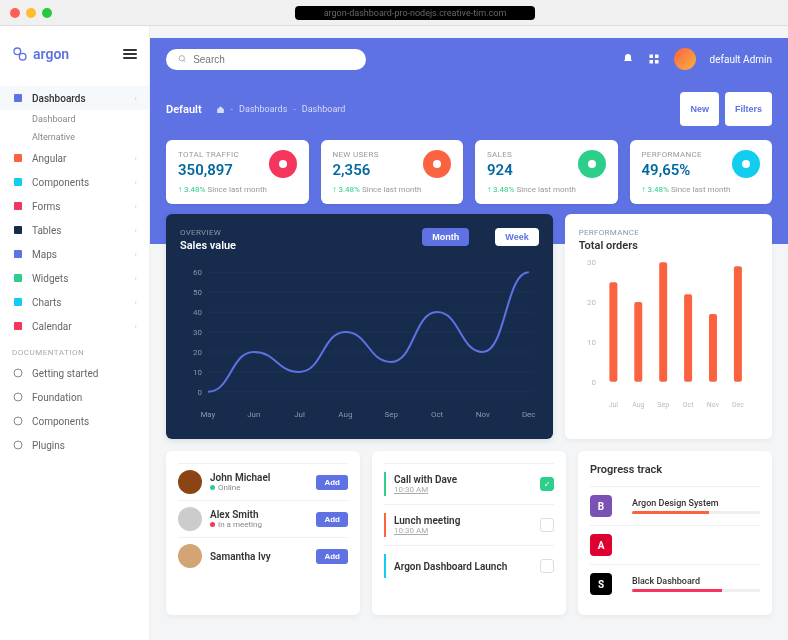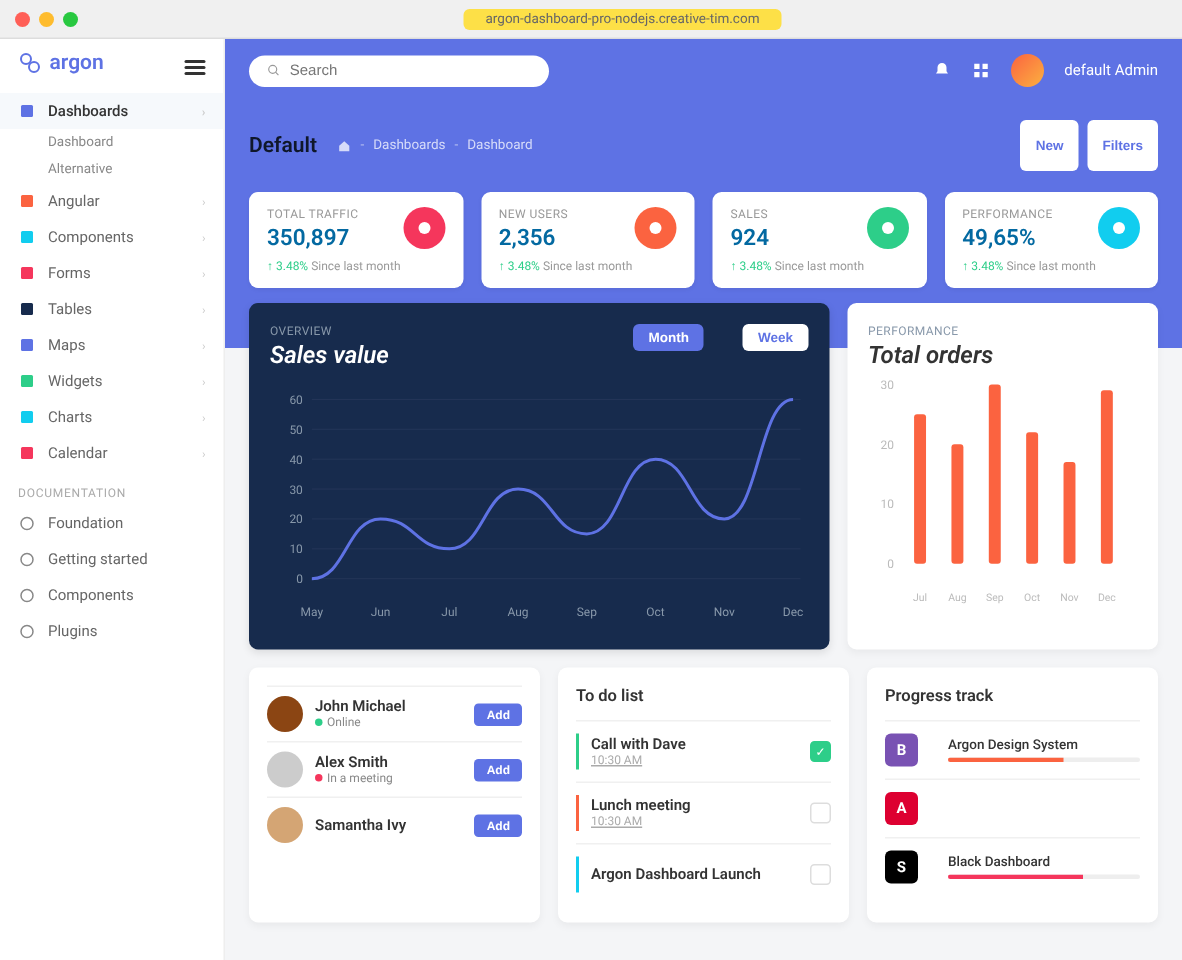--- a/index.html
+++ b/index.html
@@ -1,65 +1,65 @@
 <!DOCTYPE html>
 <html><head>
 <meta charset="utf-8">
 <style>
 * { margin: 0; padding: 0; box-sizing: border-box; }
 body { font-family: -apple-system, BlinkMacSystemFont, "Segoe UI", Roboto, sans-serif; font-size: 11px; background: #f4f5f7; width: 788px; height: 640px; overflow: hidden; }
 .browser-chrome { height: 26px; background: #f0f0f0; display: flex; align-items: center; padding: 0 10px; border-bottom: 1px solid #ddd; }
 .traffic-lights { display: flex; gap: 6px; }
 .light { width: 10px; height: 10px; border-radius: 50%; }
 .red { background: #ff5f57; } .yellow { background: #febc2e; } .green { background: #28c840; }
-.url-bar { margin: 0 auto; background: #fde047; border-radius: 4px; padding: 2px 10px; font-size: 9px; color: #666; width: 212px; text-align: center; }
+.url-bar { margin: 0 auto; background: #000000; border-radius: 4px; padding: 2px 10px; font-size: 9px; color: #666; width: 240px; text-align: center; }
 .app { display: flex; height: 614px; }
 .sidebar { width: 150px; background: #fff; border-right: 1px solid #eee; display: flex; flex-direction: column; flex-shrink: 0; }
-.sb-header { display: flex; align-items: flex-end; justify-content: space-between; padding: 8px 12px; }
+.sb-header { display: flex; align-items: center; justify-content: space-between; padding: 20px 12px; }
 .logo { display: flex; align-items: center; gap: 5px; font-weight: 600; color: #5e72e4; font-size: 14px; }
 .logo-icon { width: 16px; height: 16px; }
 .hamburger { width: 14px; height: 10px; display: flex; flex-direction: column; justify-content: space-between; cursor: pointer; }
 .hamburger span { height: 2px; background: #333; border-radius: 1px; }
 .nav { padding: 4px 0; overflow-y: auto; }
 .nav-item { display: flex; align-items: center; padding: 6px 12px; font-size: 10px; color: #666; cursor: pointer; gap: 8px; }
 .nav-item.active { background: #f6f9fc; color: #333; font-weight: 500; position: relative; }
 .nav-item .icon { width: 12px; height: 12px; display: inline-block; }
 .nav-item .chev { margin-left: auto; color: #ccc; font-size: 8px; }
 .nav-sub { padding: 4px 12px 4px 32px; font-size: 9px; color: #888; cursor: pointer; }
 .nav-section { padding: 10px 12px 4px; font-size: 8px; color: #aaa; letter-spacing: 0.5px; }
 .main { flex: 1; display: flex; flex-direction: column; overflow: hidden; }
-.topbar { height: 42px; background: #5e72e4; display: flex; align-items: center; padding: 0 16px; gap: 12px; }
+.topbar { height: 42px; background: #5e72e4; display: flex; align-items: center; padding: 0 16px; gap: 12px; margin-top: 12px; }
 .search { flex: 0 0 200px; display: flex; align-items: center; background: #fff; border-radius: 20px; padding: 5px 12px; gap: 6px; }
 .search input { border: none; outline: none; font-size: 10px; width: 100%; }
 .topbar-right { margin-left: auto; display: flex; align-items: center; gap: 14px; color: #fff; }
 .topbar-icon { width: 12px; height: 12px; cursor: pointer; }
 .avatar { width: 22px; height: 22px; border-radius: 50%; background: linear-gradient(135deg,#fb6340,#fbb140); }
 .user-name { font-size: 10px; }
 .content { flex: 1; overflow-y: auto; }
 .hero { background: #5e72e4; padding: 0 16px 40px; }
 .page-head { display: flex; align-items: center; padding: 12px 0 14px; }
-.page-title { color: #0f172a; font-size: 14px; font-weight: 600; }
+.page-title { color: #ffffff; font-size: 11px; font-weight: 600; }
 .breadcrumb { display: flex; align-items: center; gap: 6px; margin-left: 14px; font-size: 9px; color: #d6dbf9; }
 .breadcrumb .sep { color: #b8c0f0; }
 .page-actions { margin-left: auto; display: flex; gap: 6px; }
 .btn-sm { background: #fff; border: none; border-radius: 4px; padding: 12px 10px; font-size: 9px; font-weight: 600; color: #5e72e4; cursor: pointer; }
 .stats-row { display: flex; gap: 12px; }
 .stat-card { flex: 1; background: #fff; border-radius: 6px; padding: 10px 12px; box-shadow: 0 1px 3px rgba(0,0,0,0.05); }
 .stat-top { display: flex; justify-content: space-between; align-items: flex-start; }
 .stat-label { font-size: 8px; color: #999; letter-spacing: 0.3px; }
 .stat-value { font-size: 15px; font-weight: 600; color: #0369a1; margin-top: 2px; }
 .stat-icon { width: 28px; height: 28px; border-radius: 50%; display: flex; align-items: center; justify-content: center; }
 .stat-foot { margin-top: 6px; font-size: 8px; color: #999; }
 .stat-foot .pct { color: #2dce89; }
 .charts-row { display: flex; gap: 12px; margin: -30px 16px 12px; }
 .chart-card-dark { flex: 2; background: #172b4d; border-radius: 6px; padding: 14px; color: #fff; box-shadow: 0 2px 6px rgba(0,0,0,0.1); }
 .chart-card-light { flex: 1; background: #fff; border-radius: 6px; padding: 14px; box-shadow: 0 2px 6px rgba(0,0,0,0.05); }
 .chart-head { display: flex; justify-content: space-between; align-items: flex-start; margin-bottom: 10px; gap: 42px; }
 .chart-overline { font-size: 8px; color: #8898aa; letter-spacing: 0.3px; }
-.chart-title { font-size: 16px; font-weight: 600; margin-top: 2px; font-style: italic; }
+.chart-title { font-size: 11px; font-weight: 600; margin-top: 2px; }
 .chart-toggle { display: flex; gap: 4px; }
 .toggle-btn { border: none; border-radius: 4px; padding: 4px 10px; font-size: 9px; font-weight: 600; cursor: pointer; margin-left: 22px; }
 .toggle-btn.active { background: #5e72e4; color: #fff; }
 .toggle-btn.inactive { background: #fff; color: #5e72e4; }
 .chart-title-light { color: #333; }
 svg.chart { width: 100%; height: 160px; }
 .bottom-row { display: flex; gap: 12px; margin: 0 16px 12px; }
 .panel { flex: 1; background: #fff; border-radius: 6px; padding: 12px; box-shadow: 0 2px 6px rgba(0,0,0,0.05); }
 .panel-title { font-size: 11px; font-weight: 600; color: #333; margin-bottom: 10px; }
 .member { display: flex; align-items: center; gap: 8px; padding: 6px 0; border-top: 1px solid #f0f0f0; }
@@ -175,27 +175,27 @@
               <rect x="4" y="4" width="16" height="16" rx="2" fill="#f5365c"></rect>
             </svg></span>
           <span>Calendar</span>
           <span class="chev">›</span>
         </div>
         <div class="nav-section">DOCUMENTATION</div>
         <div class="nav-item">
           <span class="icon"><svg width="12" height="12" viewBox="0 0 24 24">
               <circle cx="12" cy="12" r="8" fill="none" stroke="#888" stroke-width="2"></circle>
             </svg></span>
+          <span>Getting started</span>
+        </div>
+        <div class="nav-item">
+          <span class="icon"><svg width="12" height="12" viewBox="0 0 24 24">
+              <circle cx="12" cy="12" r="8" fill="none" stroke="#888" stroke-width="2"></circle>
+            </svg></span>
           <span>Foundation</span>
-        </div>
-        <div class="nav-item">
-          <span class="icon"><svg width="12" height="12" viewBox="0 0 24 24">
-              <circle cx="12" cy="12" r="8" fill="none" stroke="#888" stroke-width="2"></circle>
-            </svg></span>
-          <span>Getting started</span>
         </div>
         <div class="nav-item">
           <span class="icon"><svg width="12" height="12" viewBox="0 0 24 24">
               <circle cx="12" cy="12" r="8" fill="none" stroke="#888" stroke-width="2"></circle>
             </svg></span>
           <span>Components</span>
         </div>
         <div class="nav-item">
           <span class="icon"><svg width="12" height="12" viewBox="0 0 24 24">
               <circle cx="12" cy="12" r="8" fill="none" stroke="#888" stroke-width="2"></circle>
@@ -392,21 +392,20 @@
                 <div class="member-avatar" style="background:#d4a574"></div>
                 <div class="member-info">
                   <div class="member-name">Samantha Ivy</div>
                   <div class="member-status"></div>
                 </div>
                 <button class="btn-add">Add</button>
               </div>
             </div>
         </div>
         <div class="panel">
-          <div class="panel-title">To do list</div>
           <div id="todo-list">
               <div class="todo-item">
                 <div class="todo-bar" style="background:#2dce89"></div>
                 <div class="todo-info">
                   <div class="todo-title">Call with Dave</div>
                   <div class="todo-time">10:30 AM</div>
                 </div>
                 <div class="checkbox checked">✓</div>
               </div>
               <div class="todo-item">

